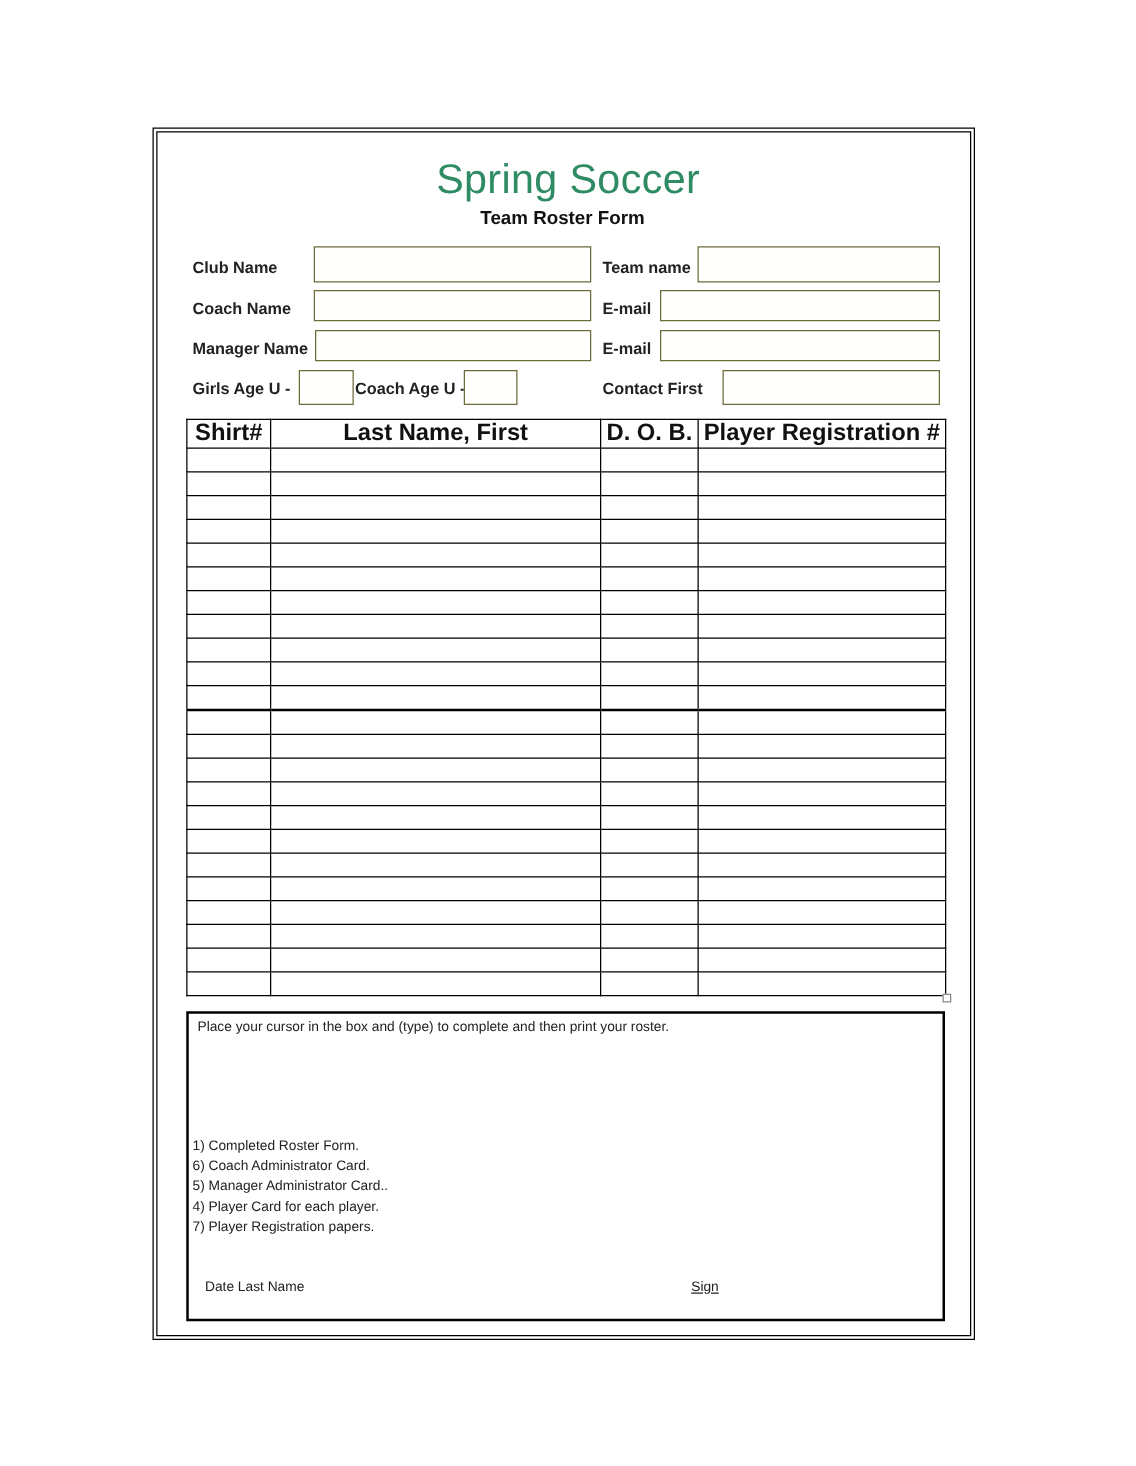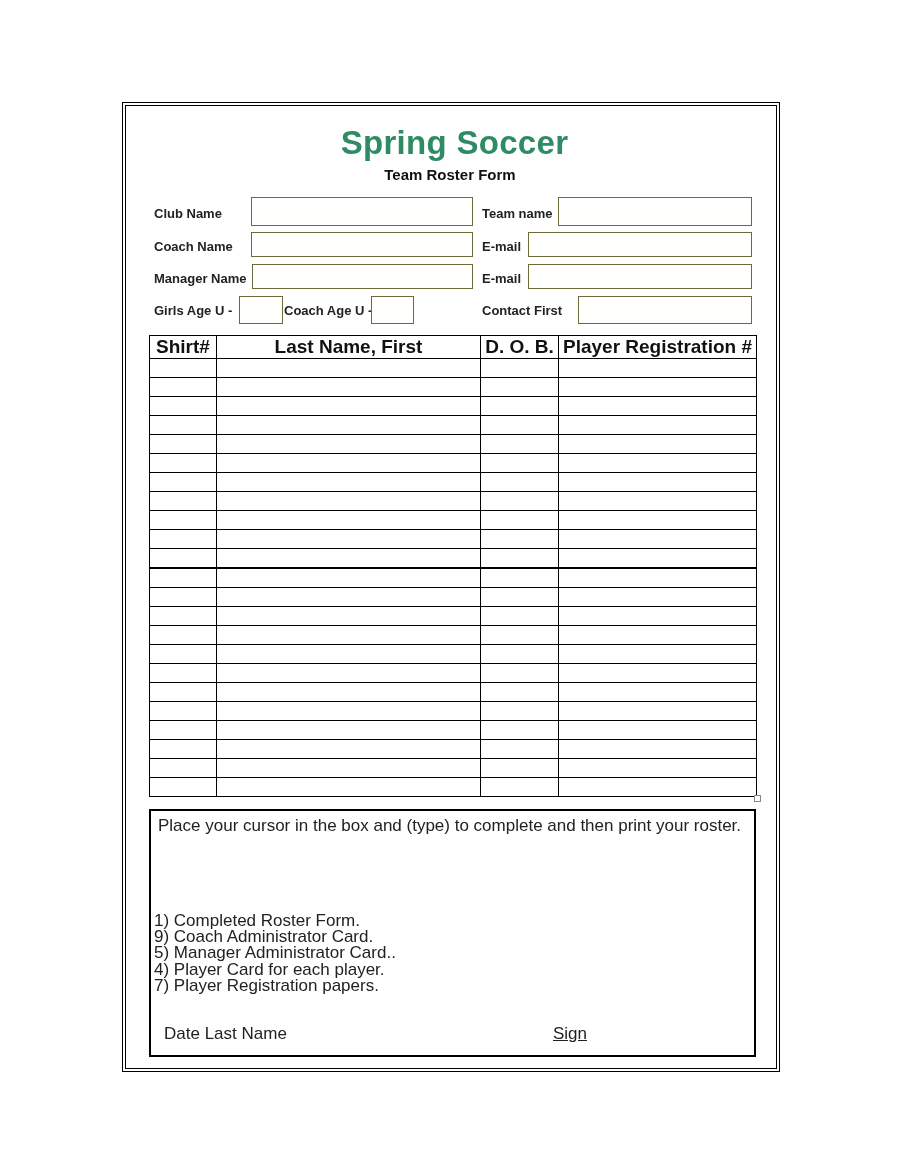--- a/index.html
+++ b/index.html
@@ -1,29 +1,29 @@
 <!DOCTYPE html>
 <html><head>
 <meta charset="utf-8">
 <style>
   html, body { margin:0; padding:0; background:#ffffff; }
   body { width:909px; height:1173px; position:relative; font-family:"Liberation Sans", sans-serif; color:#111; overflow:hidden; }
   .frame-outer { position:absolute; left:122px; top:102px; width:658px; height:970px; border:1px solid #000; box-sizing:border-box; }
   .frame-inner { position:absolute; left:125px; top:105px; width:652px; height:964px; border:1px solid #000; box-sizing:border-box; }
-  .title { position:absolute; left:0; width:909px; top:124px; text-align:center; font-size:33px; font-weight:bold; color:#2e8b64; letter-spacing:0.3px; }
+  .title { position:absolute; left:0; width:909px; top:124px; text-align:center; font-size:33px; font-weight:normal; color:#2e8b64; letter-spacing:0.3px; }
   .subtitle { position:absolute; left:0; width:900px; top:166px; text-align:center; font-size:15px; font-weight:bold; color:#111; }
   .lbl { position:absolute; font-size:13px; font-weight:bold; color:#222; white-space:nowrap; }
   .field { position:absolute; border:1px solid #6e6b3a; background:#fffffe; box-sizing:border-box; }
   table.roster { position:absolute; left:149px; top:335px; width:607px; border-collapse:collapse; table-layout:fixed; }
   table.roster th, table.roster td { border:1px solid #000; padding:0; }
   table.roster th { height:20px; font-size:19px; font-weight:bold; text-align:center; color:#111; }
   table.roster td { height:18px; }
   table.roster tr.thick-top td { border-top:2px solid #000; }
   .resize-handle { position:absolute; left:754px; top:795px; width:5px; height:5px; border:1px solid #888; background:#fff; }
-  .notes { position:absolute; left:149px; top:809px; width:607px; height:248px; border:2px solid #000; box-sizing:border-box; font-size:17px; color:#222; }
+  .notes { position:absolute; left:149px; top:809px; width:607px; height:248px; border:2px solid #000; box-sizing:border-box; font-size:11px; color:#222; }
   .notes .line { position:absolute; white-space:nowrap; }
 </style>
 </head>
 <body>
 
 <div class="frame-outer"></div>
 <div class="frame-inner"></div>
 
 <div class="title" style="color: rgb(46, 139, 100);">Spring Soccer</div>
 <div class="subtitle">Team Roster Form</div>
@@ -204,19 +204,19 @@
         <td></td>
         <td></td>
       </tr>
     </tbody>
 </table>
 <div class="resize-handle"></div>
 
 <div class="notes">
   <div class="line" style="left:7px; top:5px;">Place your cursor in the box and (type) to complete and then print your roster.</div>
   <div class="line" style="left:3px; top:100px;">1)  Completed Roster Form.</div>
-  <div class="line" style="left:3px; top:116px;">9)  Coach Administrator Card.</div>
+  <div class="line" style="left:3px; top:116px;">6)  Coach Administrator Card.</div>
   <div class="line" style="left:3px; top:132px;">5)  Manager Administrator Card..</div>
   <div class="line" style="left:3px; top:149px;">4)  Player Card for each player.</div>
   <div class="line" style="left:3px; top:165px;">7)  Player Registration papers.</div>
   <div class="line" style="left:13px; top:213px;">Date Last Name</div>
   <div class="line" style="left:402px; top:213px;text-decoration:underline;">Sign</div>
 </div>
 
 </body></html>

